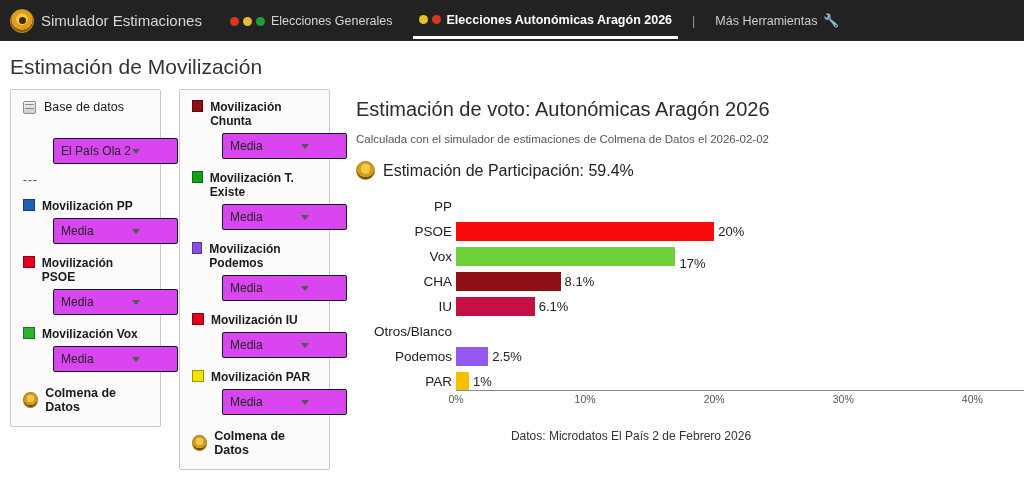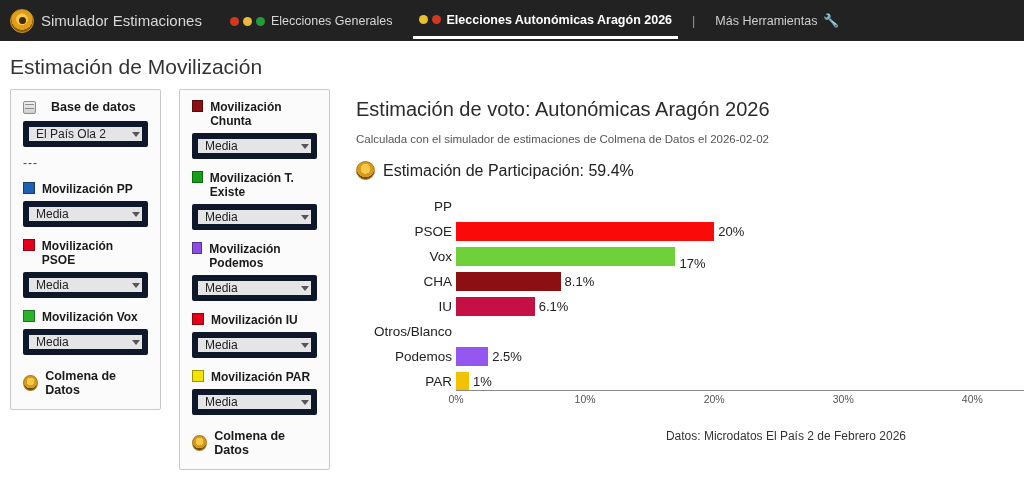--- a/index.html
+++ b/index.html
@@ -71,23 +71,23 @@
   .panel {
     border: 1px solid #c9c9c9;
     background: #fbfbfb;
     border-radius: 2px;
     padding: 10px 12px 12px 12px;
     width: 151px;
   }
   .panel + .panel { margin-left: 18px; }
 
   .panel-head {
-    display: flex; align-items: center; gap: 15px;
-    font-size: 12.5px; font-weight: bold; color: #1a1a1a;
-    margin-bottom: 7px;
+    display: flex; align-items: center; gap: 8px;
+    font-size: 12.5px; font-weight: normal; color: #1a1a1a;
+    margin-bottom: 24px;
   }
   .swatch { width: 12px; height: 12px; display: inline-block; border: 1px solid rgba(0,0,0,.35); }
   .db-icon {
     width: 13px; height: 13px;
     background: linear-gradient(#f0f0f0,#cfcfcf);
     border: 1px solid #8d8d8d;
     border-radius: 2px;
     position: relative;
   }
   .db-icon::before {
@@ -100,32 +100,33 @@
   .field-label {
     display: flex; align-items: flex-start; gap: 7px;
     font-size: 12px; font-weight: bold; color: #1a1a1a;
     margin: 12px 0 5px 0;
   }
   .field-label:first-of-type { margin-top: 0; }
 
   select.combo, .combo {
     width: 100%;
     height: 26px;
-    border: 6px solid #0f172a;
-    background: #e5e5e5;
+    border: 1px solid #0f172a;
+    background: #d946ef;
     font-size: 12px;
     color: #222;
     padding: 0 22px 0 7px;
     border-radius: 2px;
     appearance: none;
     -webkit-appearance: none;
     position: relative;
     display: flex;
     align-items: center;
     cursor: pointer;
+    margin-left: 30px;
   }
   .combo-wrap { position: relative; }
   .combo-arrow {
     position: absolute; right: 8px; top: 50%; margin-top: -2px;
     width: 0; height: 0;
     border-left: 4px solid transparent;
     border-right: 4px solid transparent;
     border-top: 5px solid #555;
     pointer-events: none;
   }
@@ -188,21 +189,21 @@
   .axis-ticks {
     position: absolute; left: 100px; right: 0; bottom: 2px; height: 14px;
   }
   .tick {
     position: absolute; font-size: 10.5px; color: #555;
     transform: translateX(-50%);
   }
   .footnote {
     font-size: 12px; color: #333;
     margin: 20px 0 0 0;
-    text-align: right;
+    text-align: center;
     padding-right: 118px;
   }
 </style>
 </head>
 <body>
 
 <div class="topbar">
   <div class="brand">
     <span class="brand-logo"></span>
     <span class="brand-title">Simulador Estimaciones</span>

